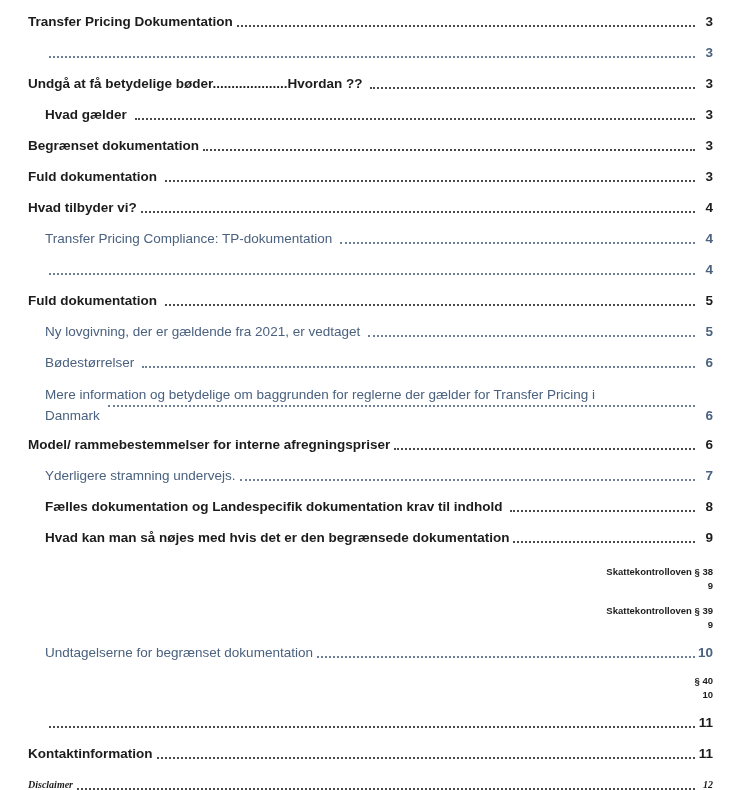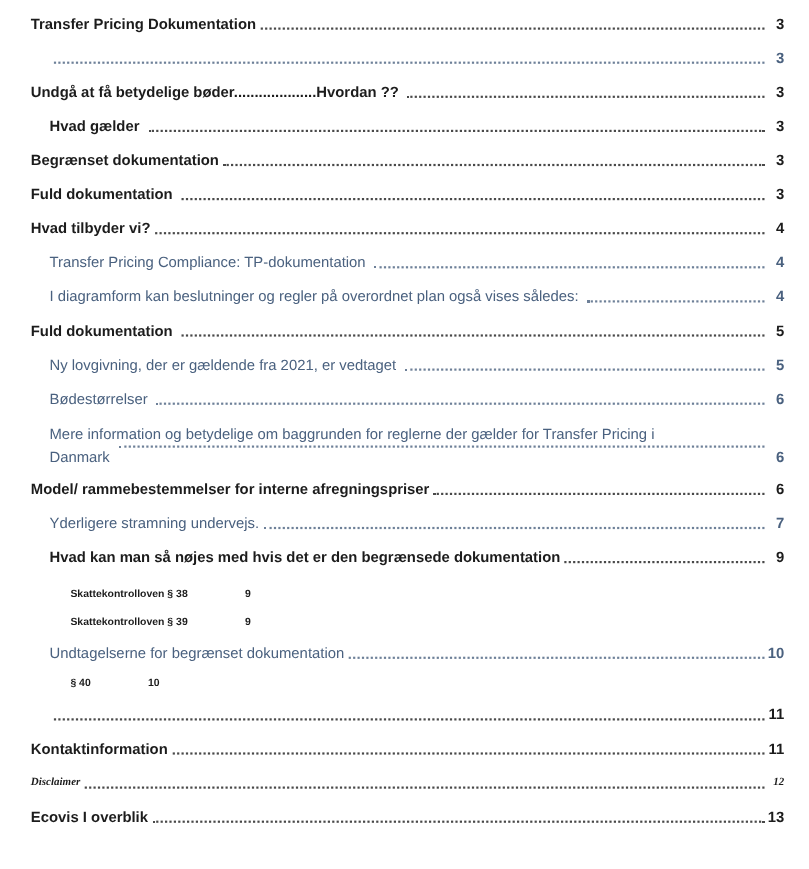--- a/index.html
+++ b/index.html
@@ -43,53 +43,54 @@
     min-width:15px;
     text-align:right;
   }
   
   .h1{font-weight:700;}
   .h1serif{font-family:"Liberation Serif",serif;font-style:italic;font-weight:700;font-size:10px;}
   .h2{margin-left:17px;color:var(--sub);}
   .h2 .pg{font-weight:600;}
   .h2b{margin-left:17px;font-weight:700;}
   .sub{
-    margin-left:36px;
     font-size:9.5px;
     font-weight:600;
     line-height:14px;
     margin-bottom:11px;
     color:var(--ink);
+    flex-direction:column;
   }
   .sub.first{margin-top:18px;}
   .sub .pg-in{margin-left:52px;font-weight:600;}
   
   .multi{display:block;line-height:21px;margin-bottom:9px;}
   .multi .line2{display:flex;align-items:flex-start;}
 </style>
 </head>
 <body>
 
 <div class="page">
   <div class="toc" id="toc">
       <div class="row h1"><span class="t">Transfer Pricing Dokumentation</span><span class="leader"></span><span class="pg">3</span></div>
       <div class="row h2"><span class="leader"></span><span class="pg">3</span></div>
       <div class="row h1"><span class="t">Undgå at få betydelige bøder....................Hvordan ?? </span><span class="leader"></span><span class="pg">3</span></div>
       <div class="row h2b"><span class="t">Hvad gælder </span><span class="leader"></span><span class="pg">3</span></div>
       <div class="row h1"><span class="t">Begrænset dokumentation</span><span class="leader"></span><span class="pg">3</span></div>
       <div class="row h1"><span class="t">Fuld dokumentation </span><span class="leader"></span><span class="pg">3</span></div>
       <div class="row h1"><span class="t">Hvad tilbyder vi?</span><span class="leader"></span><span class="pg">4</span></div>
       <div class="row h2"><span class="t">Transfer Pricing Compliance: TP-dokumentation </span><span class="leader"></span><span class="pg">4</span></div>
-      <div class="row h2"><span class="t">I diagramform kan beslutninger og regler på overordnet plan også vises således: </span><span class="leader"></span><span class="pg">4</span></div>
+      <div class="row h2"><span class="leader"></span><span class="pg">4</span></div>
       <div class="row h1"><span class="t">Fuld dokumentation </span><span class="leader"></span><span class="pg">5</span></div>
       <div class="row h2"><span class="t">Ny lovgivning, der er gældende fra 2021, er vedtaget </span><span class="leader"></span><span class="pg">5</span></div>
       <div class="row h2"><span class="t">Bødestørrelser </span><span class="leader"></span><span class="pg">6</span></div>
       <div class="row h2 multi"><div class="line1"><span class="t">Mere information og betydelige om baggrunden for reglerne der gælder for Transfer Pricing i</span></div><div class="line2"><span class="t">Danmark </span><span class="leader"></span><span class="pg">6</span></div></div>
       <div class="row h1"><span class="t">Model/ rammebestemmelser for interne afregningspriser</span><span class="leader"></span><span class="pg">6</span></div>
       <div class="row h2"><span class="t">Yderligere stramning undervejs.</span><span class="leader"></span><span class="pg">7</span></div>
+      <div class="row h2b"><span class="t">Fælles dokumentation og Landespecifik dokumentation krav til indhold </span><span class="leader"></span><span class="pg">8</span></div>
       <div class="row h2b"><span class="t">Hvad kan man så nøjes med hvis det er den begrænsede dokumentation</span><span class="leader"></span><span class="pg">9</span></div>
       <div class="row sub first"><span class="t">Skattekontrolloven § 38</span><span class="pg-in">9</span></div>
       <div class="row sub"><span class="t">Skattekontrolloven § 39</span><span class="pg-in">9</span></div>
       <div class="row h2"><span class="t">Undtagelserne for begrænset dokumentation</span><span class="leader"></span><span class="pg">10</span></div>
       <div class="row sub"><span class="t">§ 40</span><span class="pg-in">10</span></div>
       <div class="row h2b"><span class="leader"></span><span class="pg">11</span></div>
       <div class="row h1"><span class="t">Kontaktinformation</span><span class="leader"></span><span class="pg">11</span></div>
       <div class="row h1serif"><span class="t">Disclaimer</span><span class="leader"></span><span class="pg">12</span></div>
       <div class="row h1"><span class="t">Ecovis I overblik</span><span class="leader"></span><span class="pg">13</span></div>
     </div>

